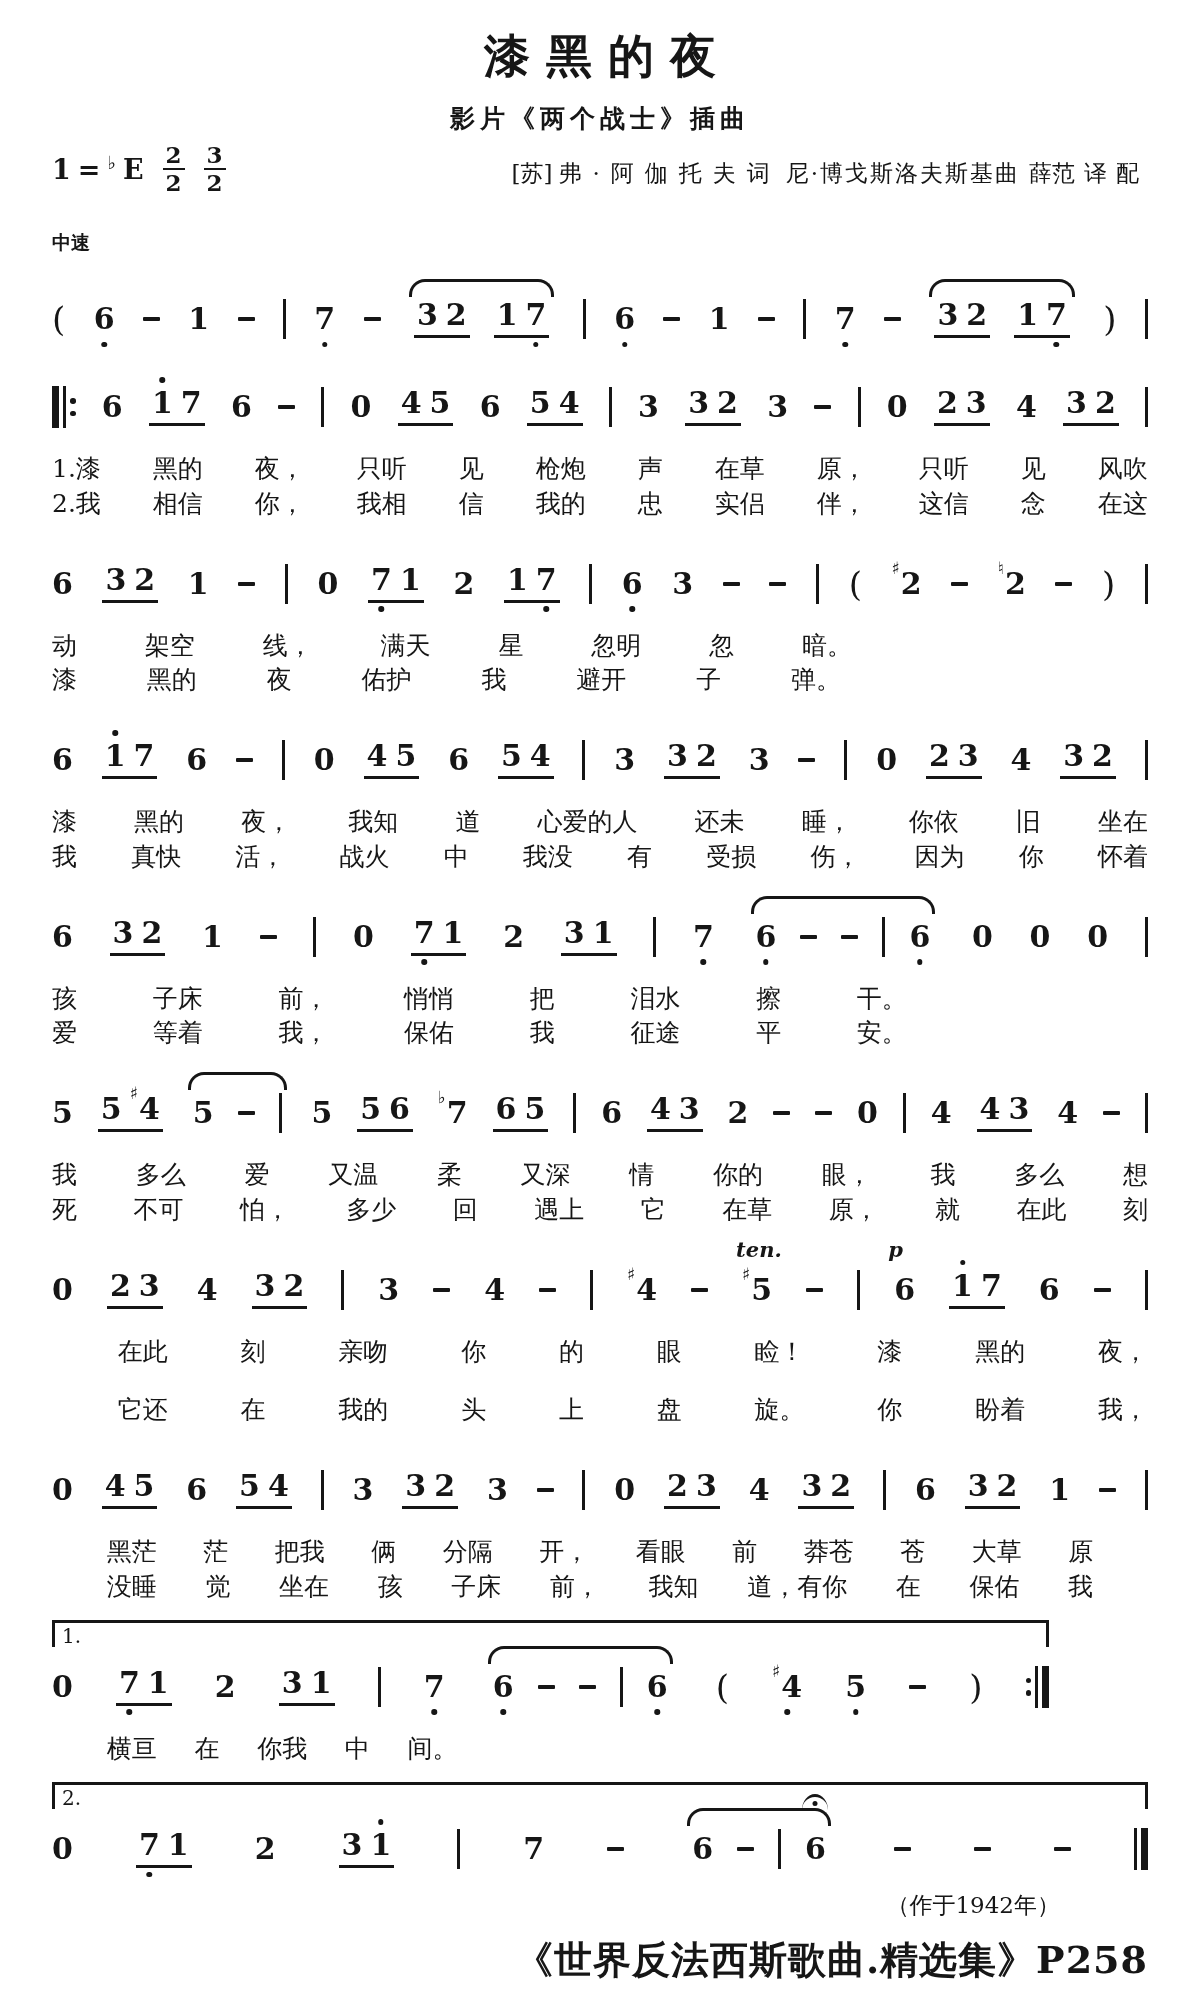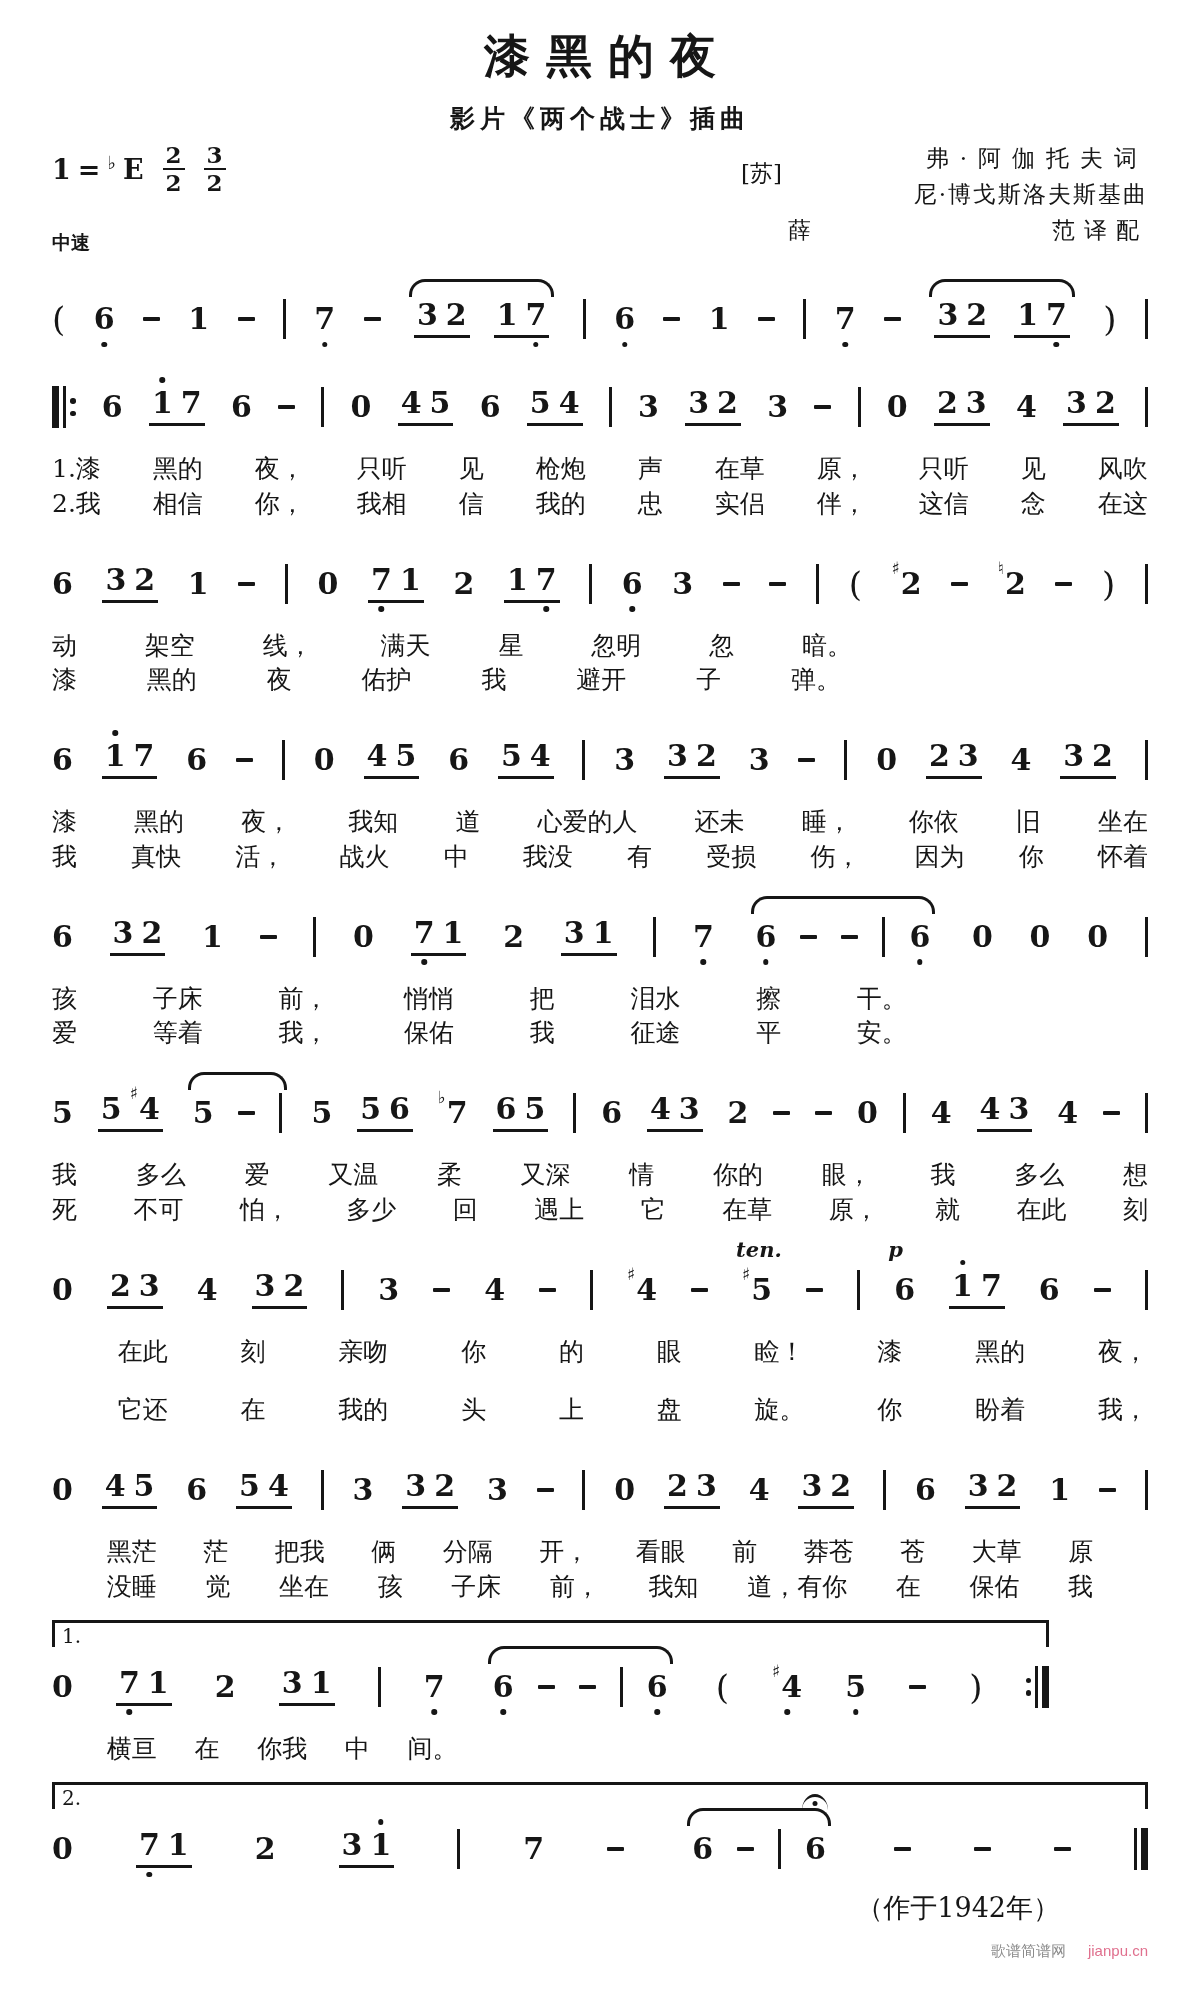--- a/index.html
+++ b/index.html
@@ -11,21 +11,21 @@
   .subtitle{text-align:center;font-size:25px;font-weight:700;letter-spacing:5px;margin-top:14px;}
   .meta{display:flex;justify-content:space-between;align-items:flex-start;margin-top:8px;}
   .keyline{display:flex;align-items:center;gap:7px;font-size:27px;font-weight:700;}
   .kflat{font-size:18px;position:relative;top:-7px;}
   .meter{display:inline-flex;flex-direction:column;align-items:center;font-size:23px;font-weight:700;line-height:1.05;margin-left:12px;}
   .mt{border-bottom:2.5px solid #161616;padding:0 3px 1px;}
   .mb{padding-top:1px;}
   .tempo{font-size:19px;font-weight:700;margin-top:35px;}
   .credits{display:flex;gap:6px;font-size:23px;}
   .origin{margin-top:15px;white-space:nowrap;}
-  .credlines{display:flex;flex-direction:column;align-items:flex-end;gap:5px;min-width:360px;}
+  .credlines{display:flex;align-items:flex-end;gap:5px;min-width:360px;}
   .cl1{letter-spacing:11px;white-space:nowrap;}
   .cl2{letter-spacing:2px;white-space:nowrap;}
   .credit3{display:flex;justify-content:space-between;width:100%;padding-left:4px;}
   .c3r{letter-spacing:9px;}
   
   .score{margin-top:16px;}
   .system{margin-bottom:18px;}
   .nrow{display:flex;justify-content:space-between;align-items:center;padding-top:24px;min-height:46px;}
   .note{position:relative;font-size:30px;font-weight:700;line-height:1;}
   .paren{font-weight:400;}
@@ -55,21 +55,21 @@
       width:5px;height:5px;background:#161616;border-radius:50%;}
   .lrow{display:flex;justify-content:space-between;font-size:25px;line-height:1.25;margin-top:23px;}
   .lrow.l2{margin-top:3px;align-items:flex-end;}
   .syl{white-space:nowrap;}
   .volta{position:relative;padding-top:28px;}
   .volta::before{content:"";position:absolute;top:0;left:0;right:0;height:24px;
       border-top:3.5px solid #161616;border-left:3.5px solid #161616;border-right:3.5px solid #161616;}
   .vlabel{position:absolute;top:4px;left:10px;font-size:20px;}
   .volta .nrow{padding-top:16px;}
   
-  .composed{text-align:right;font-size:27px;padding-right:88px;margin-top:2px;}
+  .composed{text-align:right;font-size:23px;padding-right:88px;margin-top:2px;}
   .source{text-align:right;font-size:38px;font-weight:700;margin-top:14px;letter-spacing:1px;}
   .watermark{display:flex;justify-content:flex-end;gap:22px;margin-top:16px;
       font-family:"Liberation Sans","DejaVu Sans",sans-serif;font-size:15px;color:#8a8a8a;}
   .wm-domain{color:#e0708e;}
 </style>
 </head>
 <body>
 
 <div class="page">
 
@@ -680,17 +680,18 @@
             <span class="cbar">
               <i class="bl thin"></i>
               <i class="bl thick"></i>
             </span>
           </div>
         </div>
       </div>
     </div>
 
   <div class="composed">（作于1942年）</div>
+  <div class="source">《世界反法西斯歌曲.精选集》P258</div>
   <div class="watermark">
     <span class="wm-site">歌谱简谱网</span>
     <span class="wm-domain">jianpu.cn</span>
   </div>
 </div>
 
 </body></html>

